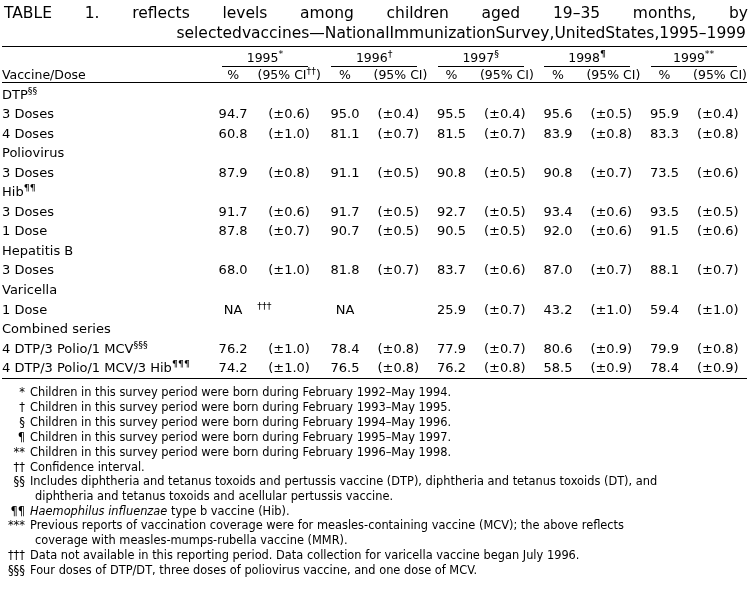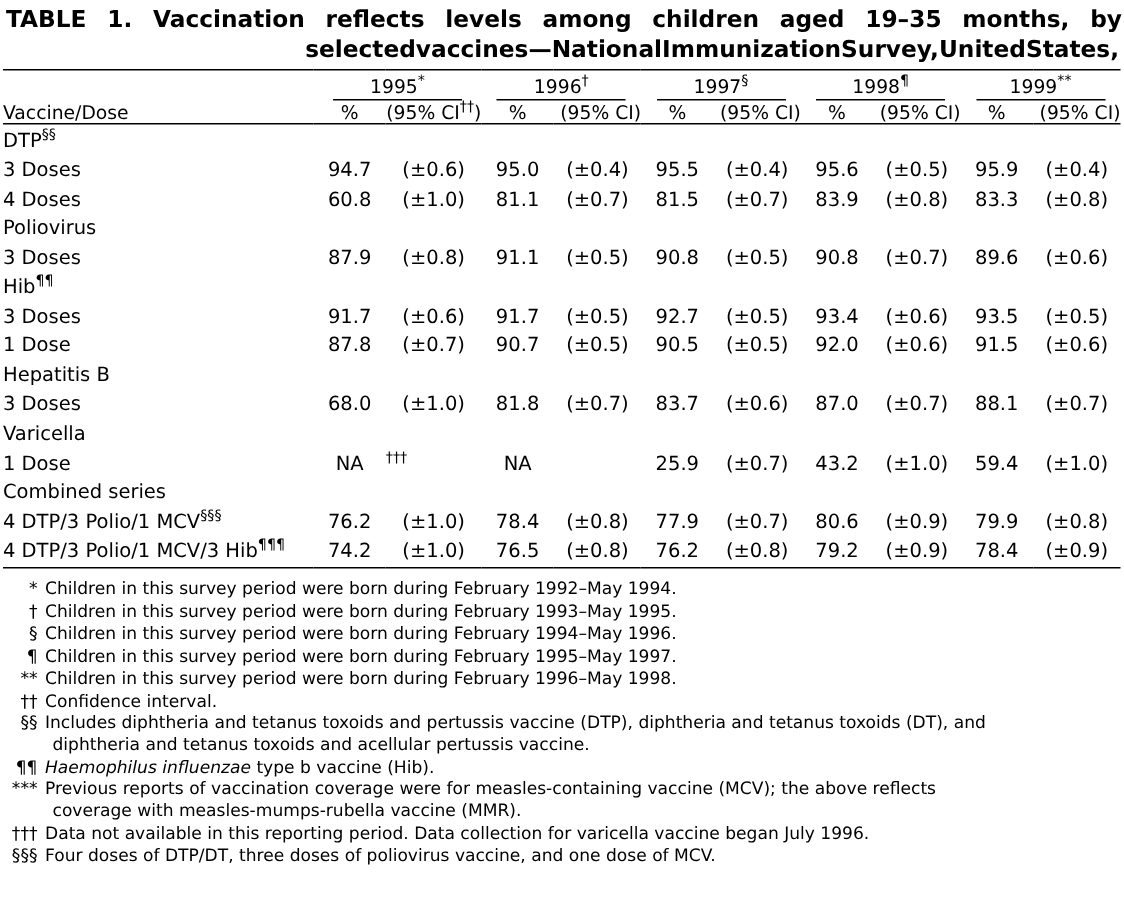--- a/index.html
+++ b/index.html
@@ -16,21 +16,21 @@
   }
   .page {
     position: relative;
     width: 749px;
     height: 599px;
     padding: 0;
     box-sizing: border-box;
   }
   .title {
     font-size: 15.5px;
-    font-weight: bold;
+    font-weight: normal;
     line-height: 1.28;
     padding: 4px 2px 0 4px;
     text-align: justify;
     text-align-last: left;
     letter-spacing: 0px;
   }
   .title .ln { display: block; white-space: nowrap; }
   .title .l1 {
     display: flex;
     justify-content: space-between;
@@ -126,39 +126,39 @@
 </style>
 </head>
 <body>
 
 <div class="page">
 
   <div class="title">
     <span class="ln l1">
         <span>TABLE</span>
         <span>1.</span>
-        <span>Vaccination</span>
         <span>reflects</span>
         <span>levels</span>
         <span>among</span>
         <span>children</span>
         <span>aged</span>
         <span>19–35</span>
         <span>months,</span>
         <span>by</span>
       </span>
     <span class="ln l2">
         <span>selected</span>
         <span>vaccines</span>
         <span>—</span>
         <span>National</span>
         <span>Immunization</span>
         <span>Survey,</span>
         <span>United</span>
         <span>States,</span>
+        <span>1995–1999</span>
       </span>
   </div>
 
   <table class="main">
     <colgroup>
       <col style="width:206px">
       <col style="width:48px">
         <col style="width:60px">
       <col style="width:48px">
         <col style="width:58px">
@@ -266,21 +266,21 @@
         <tr class="data">
           <td class="vd ind1"><span>3 Doses</span></td>
           <td class="pct">87.9</td>
           <td class="ci">(±0.8)</td>
           <td class="pct">91.1</td>
           <td class="ci">(±0.5)</td>
           <td class="pct">90.8</td>
           <td class="ci">(±0.5)</td>
           <td class="pct">90.8</td>
           <td class="ci">(±0.7)</td>
-          <td class="pct">89.6</td>
+          <td class="pct">73.5</td>
           <td class="ci">(±0.6)</td>
         </tr>
         <tr class="data">
           <td class="vd"><span>Hib</span><sup>¶¶</sup></td>
           <td class="pct"></td>
           <td class="ci"></td>
           <td class="pct"></td>
           <td class="ci"></td>
           <td class="pct"></td>
           <td class="ci"></td>
@@ -394,21 +394,21 @@
           <td class="ci">(±0.8)</td>
         </tr>
         <tr class="data">
           <td class="vd ind1"><span>4 DTP/3 Polio/1 MCV/3 Hib</span><sup>¶¶¶</sup></td>
           <td class="pct">74.2</td>
           <td class="ci">(±1.0)</td>
           <td class="pct">76.5</td>
           <td class="ci">(±0.8)</td>
           <td class="pct">76.2</td>
           <td class="ci">(±0.8)</td>
-          <td class="pct">79.2</td>
+          <td class="pct">58.5</td>
           <td class="ci">(±0.9)</td>
           <td class="pct">78.4</td>
           <td class="ci">(±0.9)</td>
         </tr>
         <tr class="rule-bot">
           <td colspan="11"></td>
         </tr>
     </tbody>
   </table>
 

